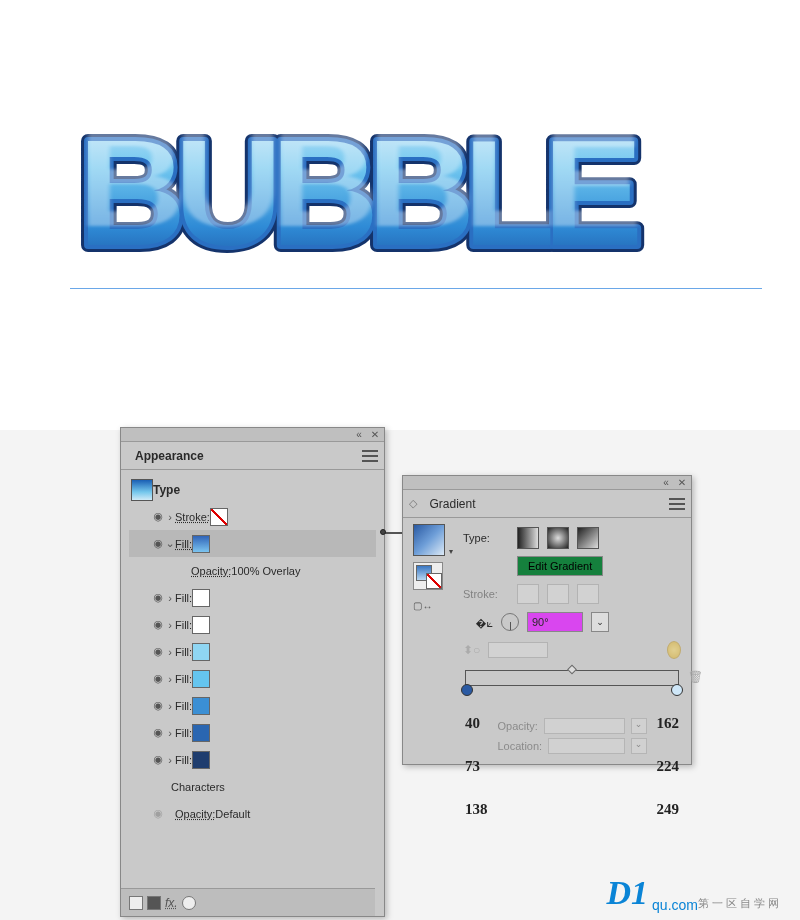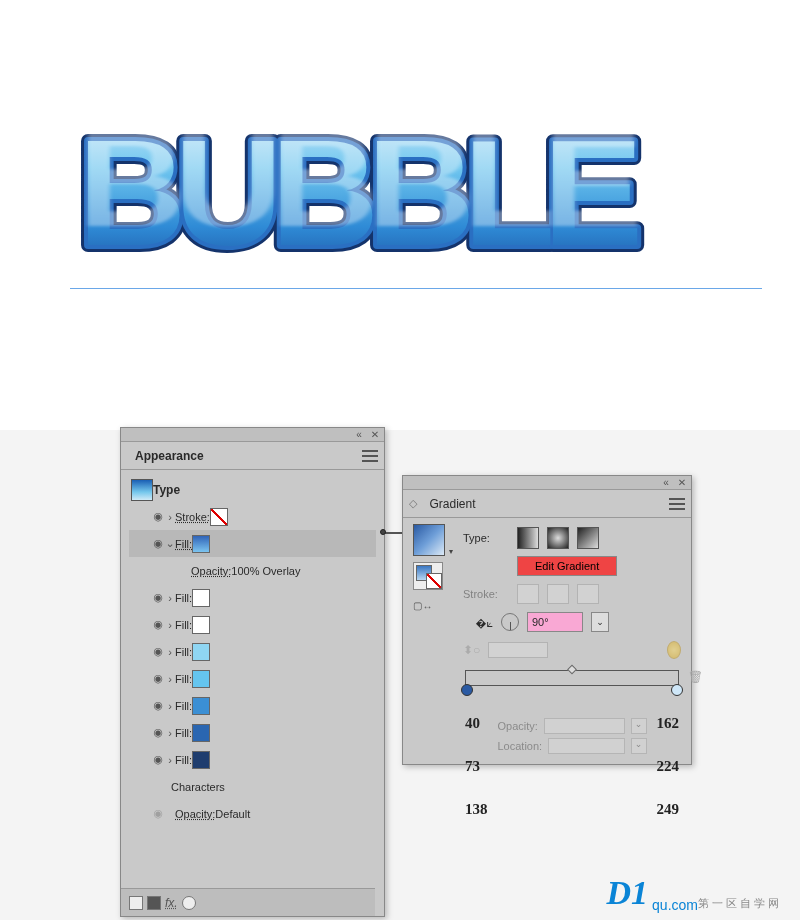--- a/index.html
+++ b/index.html
@@ -71,25 +71,25 @@
   .mini-swatches .b::after{content:"";position:absolute;inset:0;background:linear-gradient(to top right,transparent 45%,#d00 45%,#d00 55%,transparent 55%);}
   .swap-icon{font-size:10px;color:#555;margin-top:4px;}
   .grad-right{flex:1;}
   .grad-row{display:flex;align-items:center;gap:8px;height:28px;}
   .grad-row.dim{opacity:.45;}
   .grad-label{width:46px; font-size:11px;}
   .type-btn{width:22px;height:22px;border:1px solid #555;cursor:pointer;}
   .type-btn.linear{background:linear-gradient(90deg,#222,#ddd);}
   .type-btn.radial{background:radial-gradient(circle,#ddd 0%,#222 100%);}
   .type-btn.freeform{background:linear-gradient(135deg,#222,#ddd);}
-  .edit-btn{border:1px solid #888;background:#ef4444;padding:3px 17px;font-size:11px;cursor:pointer;}
+  .edit-btn{border:1px solid #888;background:#15803d;padding:3px 10px;font-size:11px;cursor:pointer;}
   .stroke-btn{width:22px;height:20px;border:1px solid #999;background:#ddd;}
   .angle-circle{width:18px;height:18px;border:1px solid #777;border-radius:50%;position:relative;}
   .angle-circle::after{content:"";position:absolute;left:50%;top:50%;width:1px;height:8px;background:#555;transform-origin:top;transform:rotate(0deg);}
-  .angle-input{width:56px;height:20px;border:1px solid #888;background:#f9a8d4;display:flex;align-items:center;padding:0 4px;font-size:11px;}
+  .angle-input{width:56px;height:20px;border:1px solid #888;background:#d946ef;display:flex;align-items:center;padding:0 4px;font-size:11px;}
   .dropdown-caret{width:18px;height:20px;border:1px solid #888;background:#ddd;display:flex;align-items:center;justify-content:center;font-size:9px;cursor:pointer;}
   .aspect-icon{font-size:12px;color:#888;}
 
   .gold-coin{width:14px;height:18px;border-radius:50%;background:radial-gradient(circle,#ffd84d,#e0a800);border:1px solid #b88700;margin-left:auto;}
 
   .slider-area{margin:6px 2px 0 2px; position:relative; height:40px;}
   .slider-diamond{position:absolute;left:50%;top:-4px;transform:translateX(-50%) rotate(45deg);width:7px;height:7px;background:#ddd;border:1px solid #666;}
   .slider-track{height:16px;border:1px solid #555;background:linear-gradient(90deg,#2a5aa3 0%, #6e9ed8 42%, repeating-conic-gradient(#ccc 0 25%, #fff 0 50%) 100%);background-size:auto, 8px 8px;}
   .stop{position:absolute;top:14px;width:12px;height:12px;border-radius:50%;border:1px solid #333;cursor:pointer;}
   .stop.left{left:-4px;background:#2a5aa3;}

